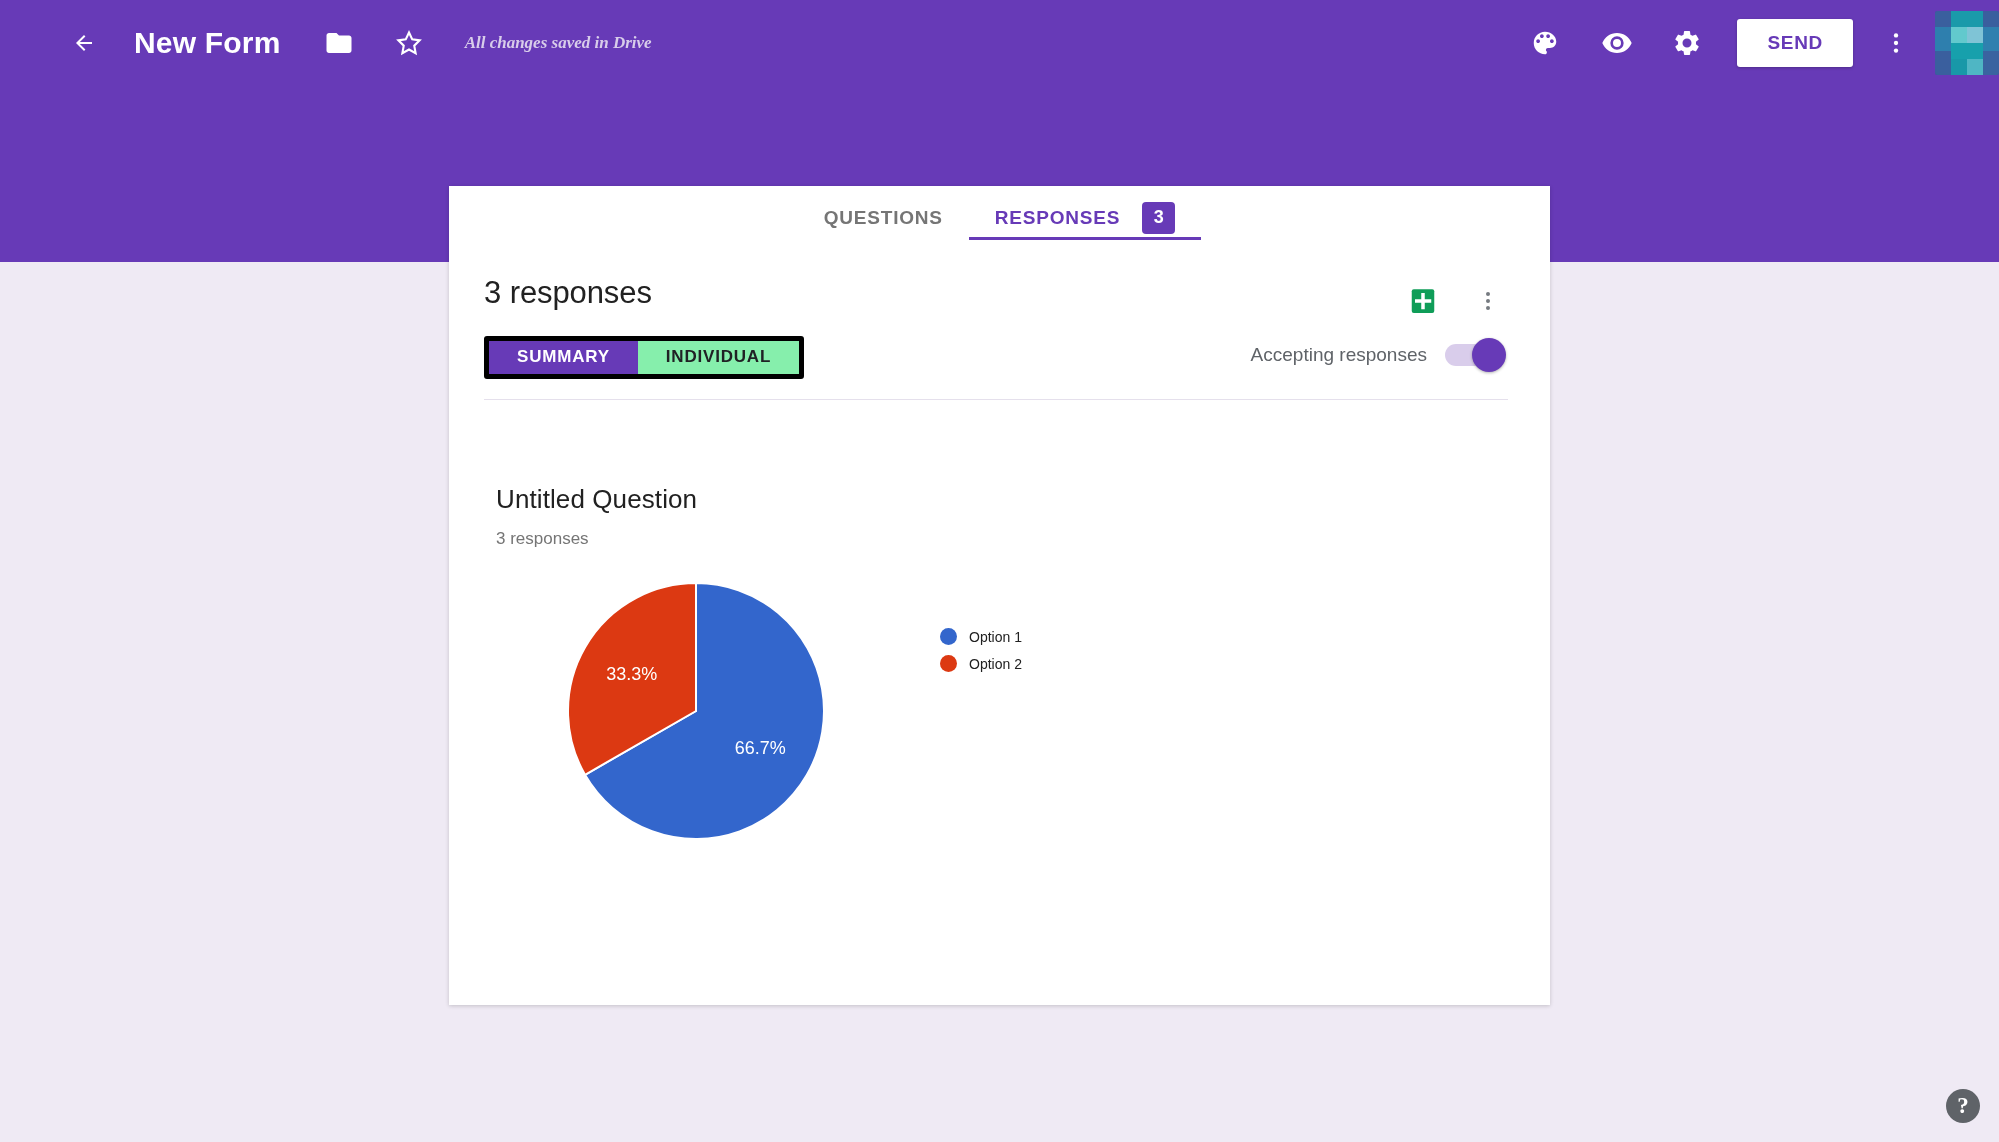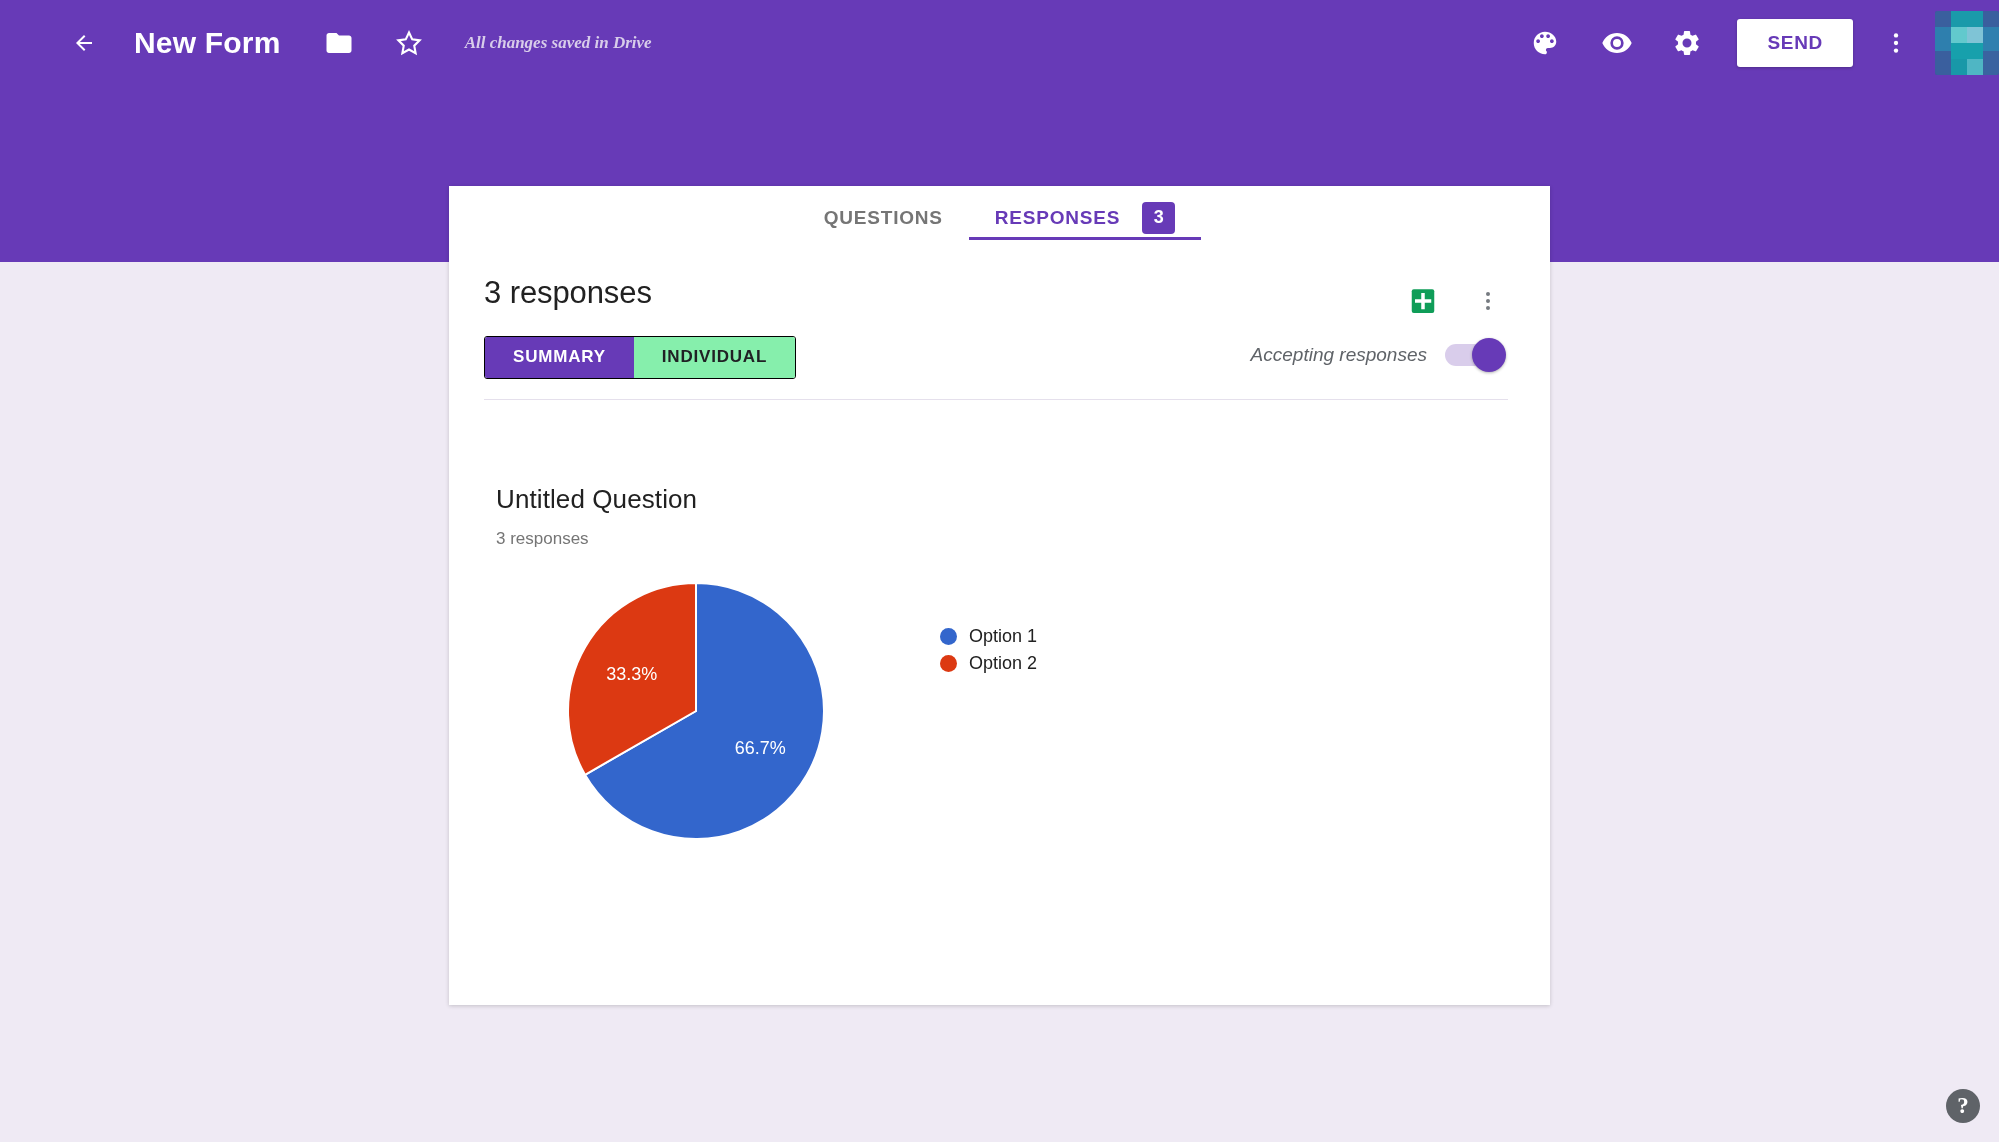--- a/index.html
+++ b/index.html
@@ -217,21 +217,21 @@
   #view-toggle-row {
     margin-top: 22px;
     display: flex;
     align-items: center;
     position: relative;
     height: 48px;
   }
 
   #view-toggle {
     display: flex;
-    border: 1px solid #000000;
+    border: 5px solid #000000;
     border-radius: 3px;
     overflow: hidden;
     height: 43px;
   }
   .toggle-btn {
     font-size: 17px;
     font-weight: bold;
     letter-spacing: 0.8px;
     display: flex;
     align-items: center;
@@ -249,21 +249,20 @@
     color: #ffffff;
   }
 
   #accepting-wrap {
     position: absolute;
     right: 5px;
     top: 0;
     height: 43px;
     display: flex;
     align-items: center;
-    font-style: italic;
   }
   #accepting-label {
     font-size: 19px;
     color: #5f6368;
     margin-right: 18px;
   }
   #accepting-toggle {
     width: 58px;
     height: 22px;
     border-radius: 11px;
@@ -324,21 +323,21 @@
     display: flex;
     align-items: center;
     height: 27px;
   }
   .legend-swatch {
     width: 17px; height: 17px;
     border-radius: 50%;
     margin-right: 12px;
   }
   .legend-label {
-    font-size: 18px;
+    font-size: 14px;
     color: #212121;
   }
 
   
   #help-button {
     position: absolute;
     right: 19px;
     bottom: 19px;
     width: 34px; height: 34px;
     border-radius: 50%;

